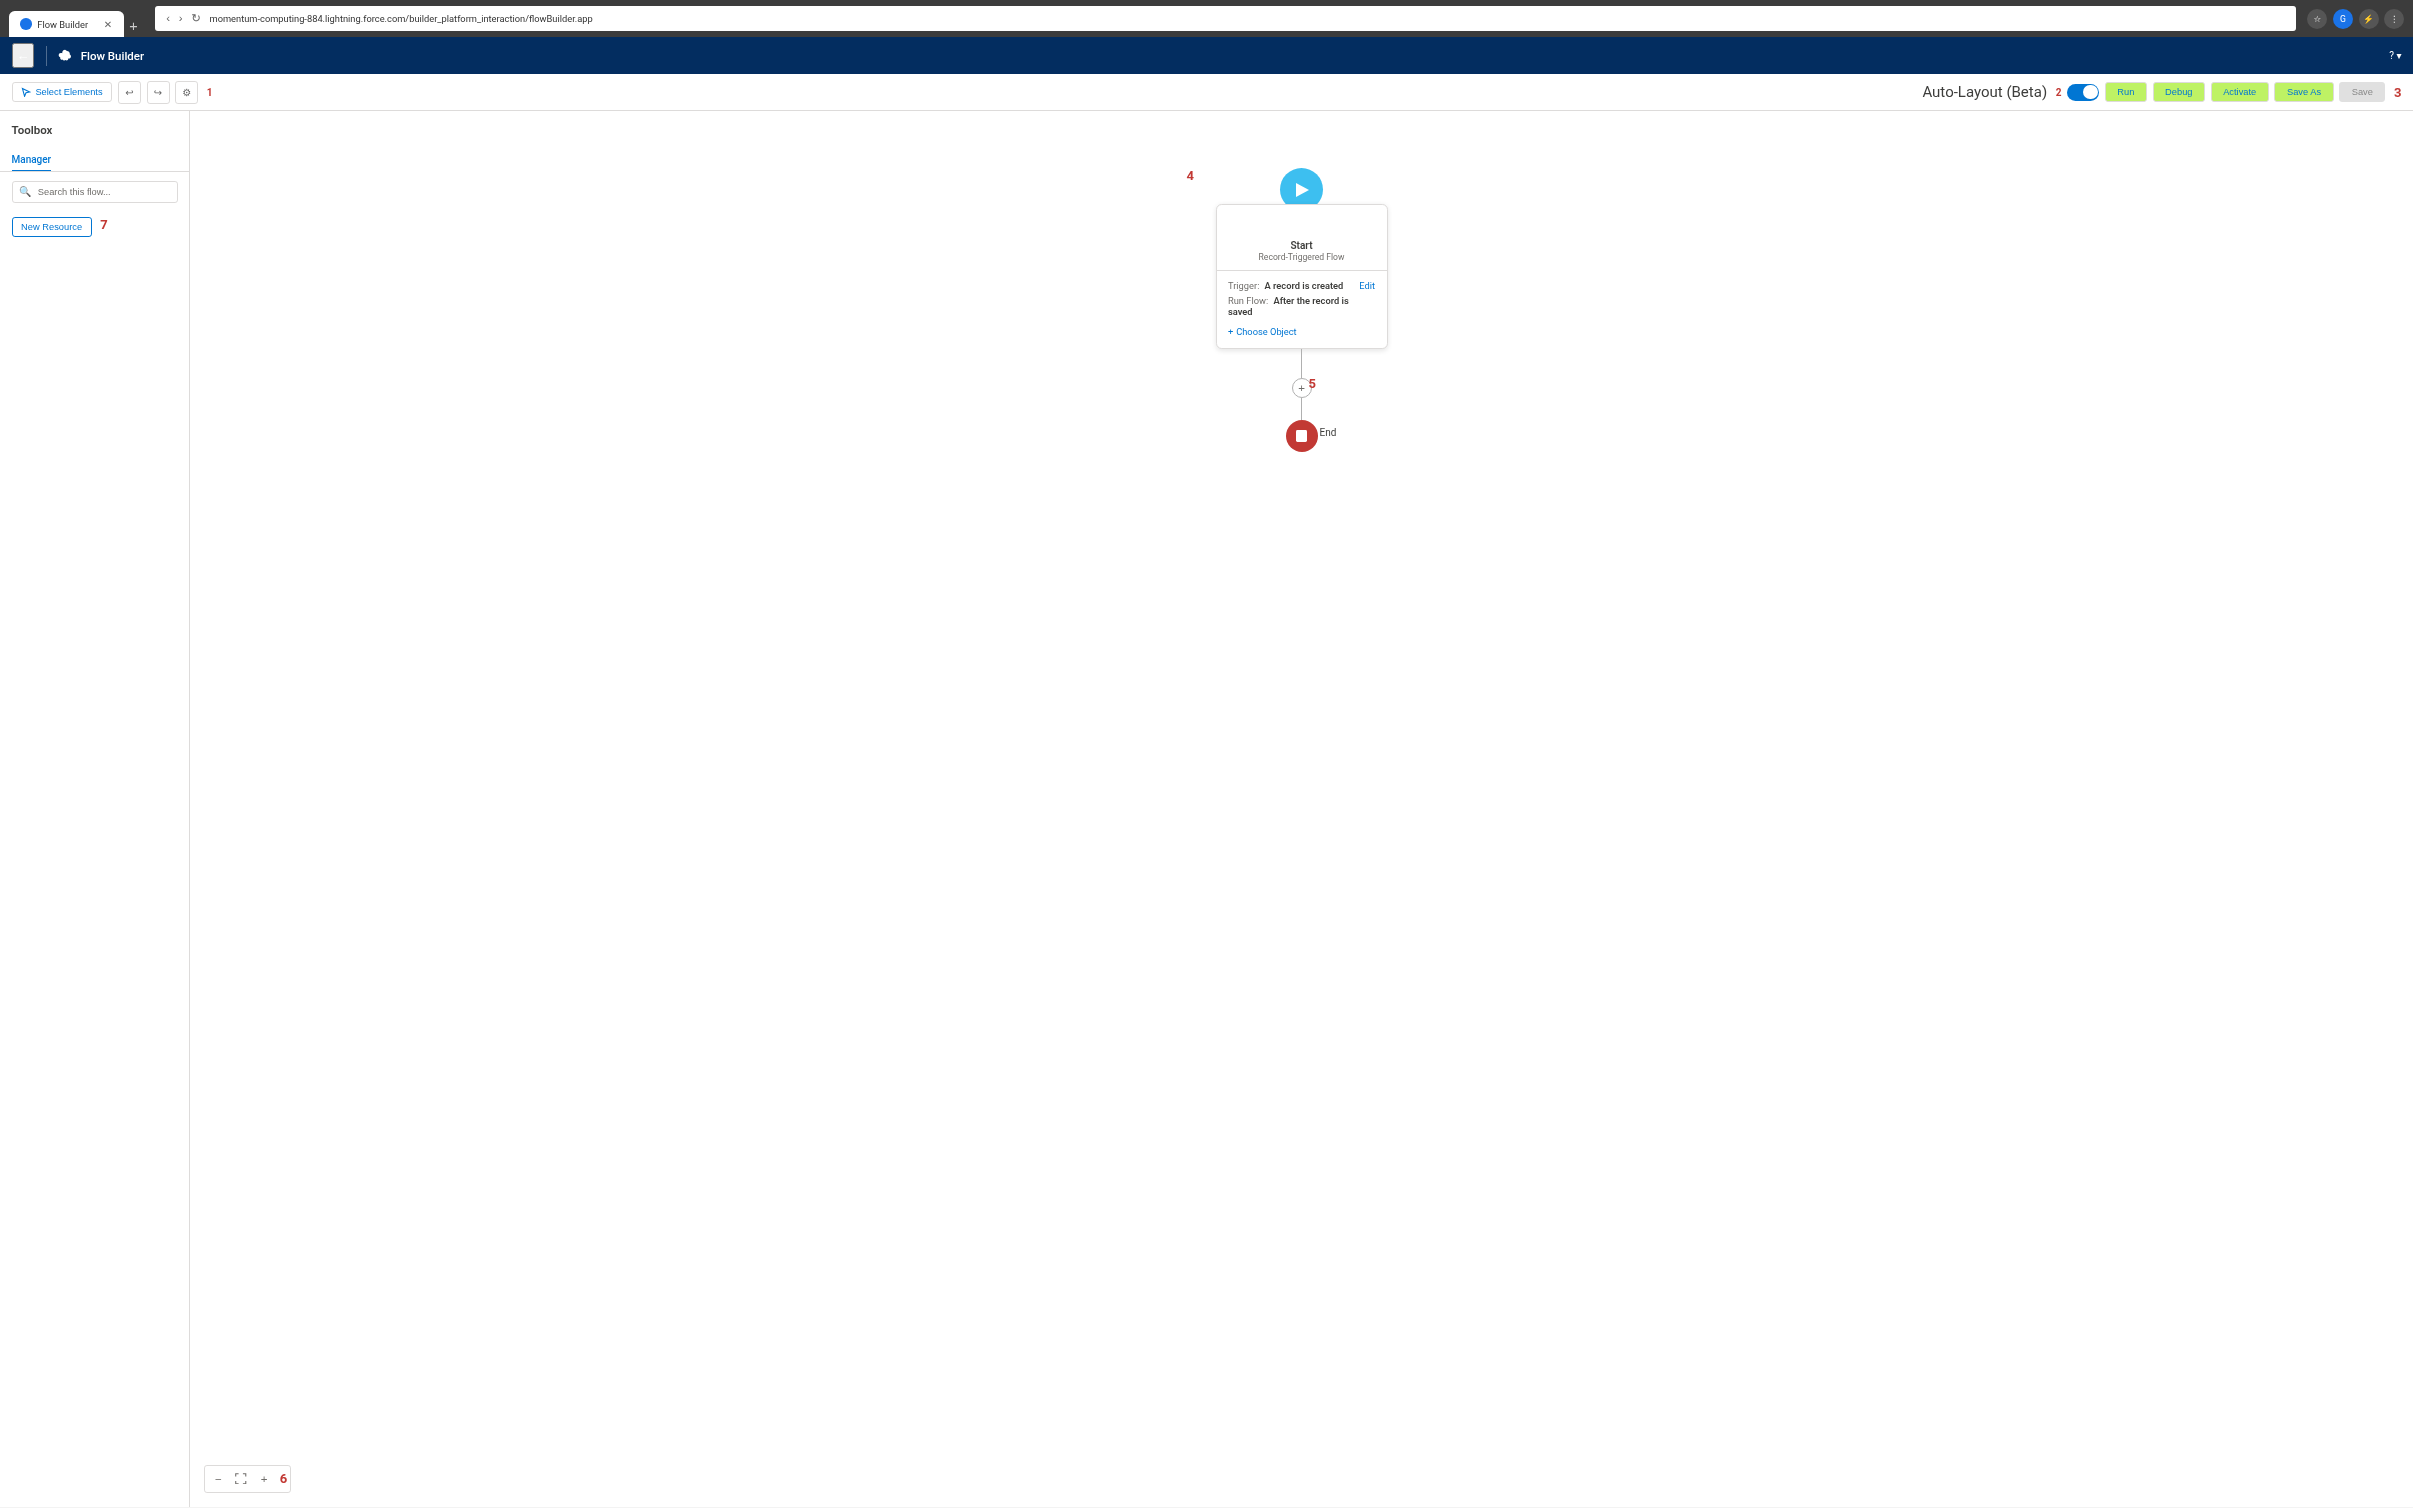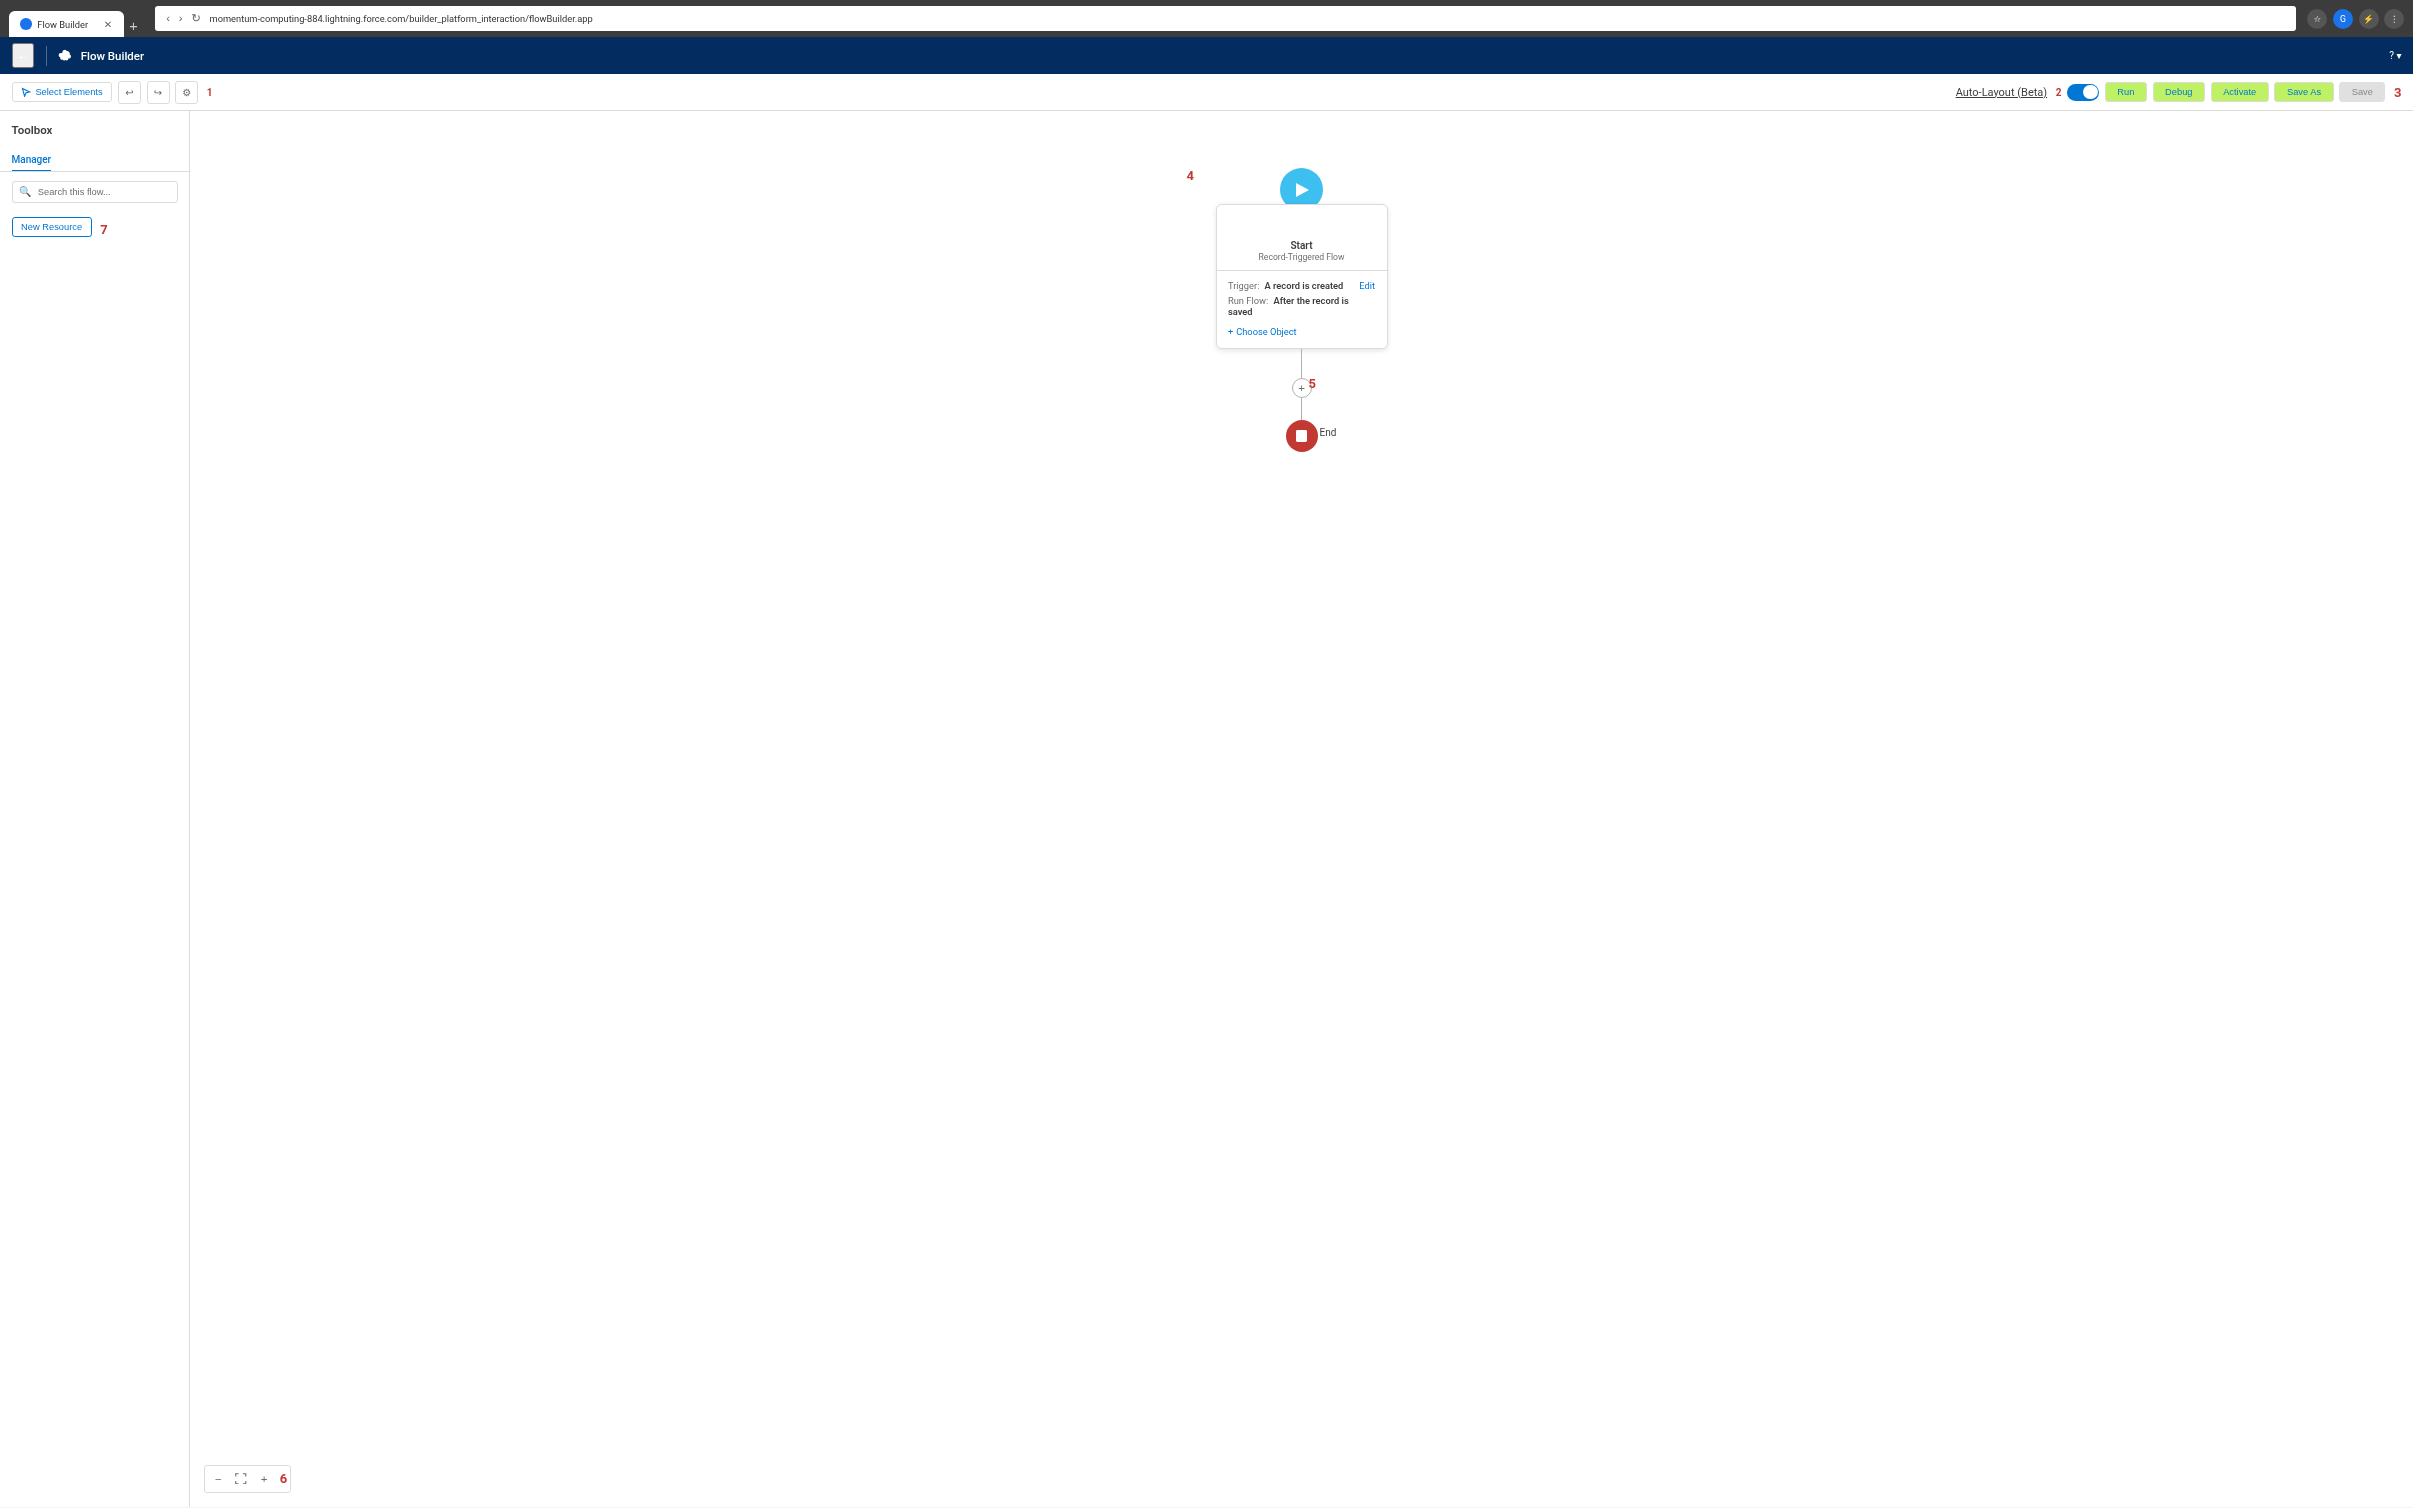--- a/index.html
+++ b/index.html
@@ -104,21 +104,21 @@
       background: #fff;
       cursor: pointer;
       display: flex;
       align-items: center;
       justify-content: center;
       color: #666;
       font-size: 10px;
     }
     .toolbar-spacer { flex: 1; }
     .toolbar-right { display: flex; align-items: center; gap: 5.7px; }
-    .auto-layout-label { font-size: 11px; color: #3e3e3c; text-decoration: underline; }
+    .auto-layout-label { font-size: 15px; color: #3e3e3c; }
     .toggle-switch { display: flex; align-items: center; }
     .toggle-slider {
       width: 32px;
       height: 17px;
       background: #0176d3;
       border-radius: 8.6px;
       position: relative;
       cursor: pointer;
     }
     .toggle-slider::after {
@@ -200,21 +200,21 @@
     }
     .search-icon { color: #706e6b; font-size: 10px; }
     .search-input {
       border: none;
       outline: none;
       font-size: 9.3px;
       color: #3e3e3c;
       width: 100%;
     }
     .search-input::placeholder { color: #706e6b; }
-    .sidebar-actions { padding: 5.7px 11.5px; display: flex; align-items: flex-end; gap: 5.7px; }
+    .sidebar-actions { padding: 5.7px 11.5px; display: flex; align-items: flex-start; gap: 5.7px; }
     .new-resource-btn {
       padding: 4.3px 8.6px;
       border: 0.7px solid #0176d3;
       border-radius: 2.9px;
       background: #fff;
       color: #0176d3;
       font-size: 9.3px;
       cursor: pointer;
     }
 

